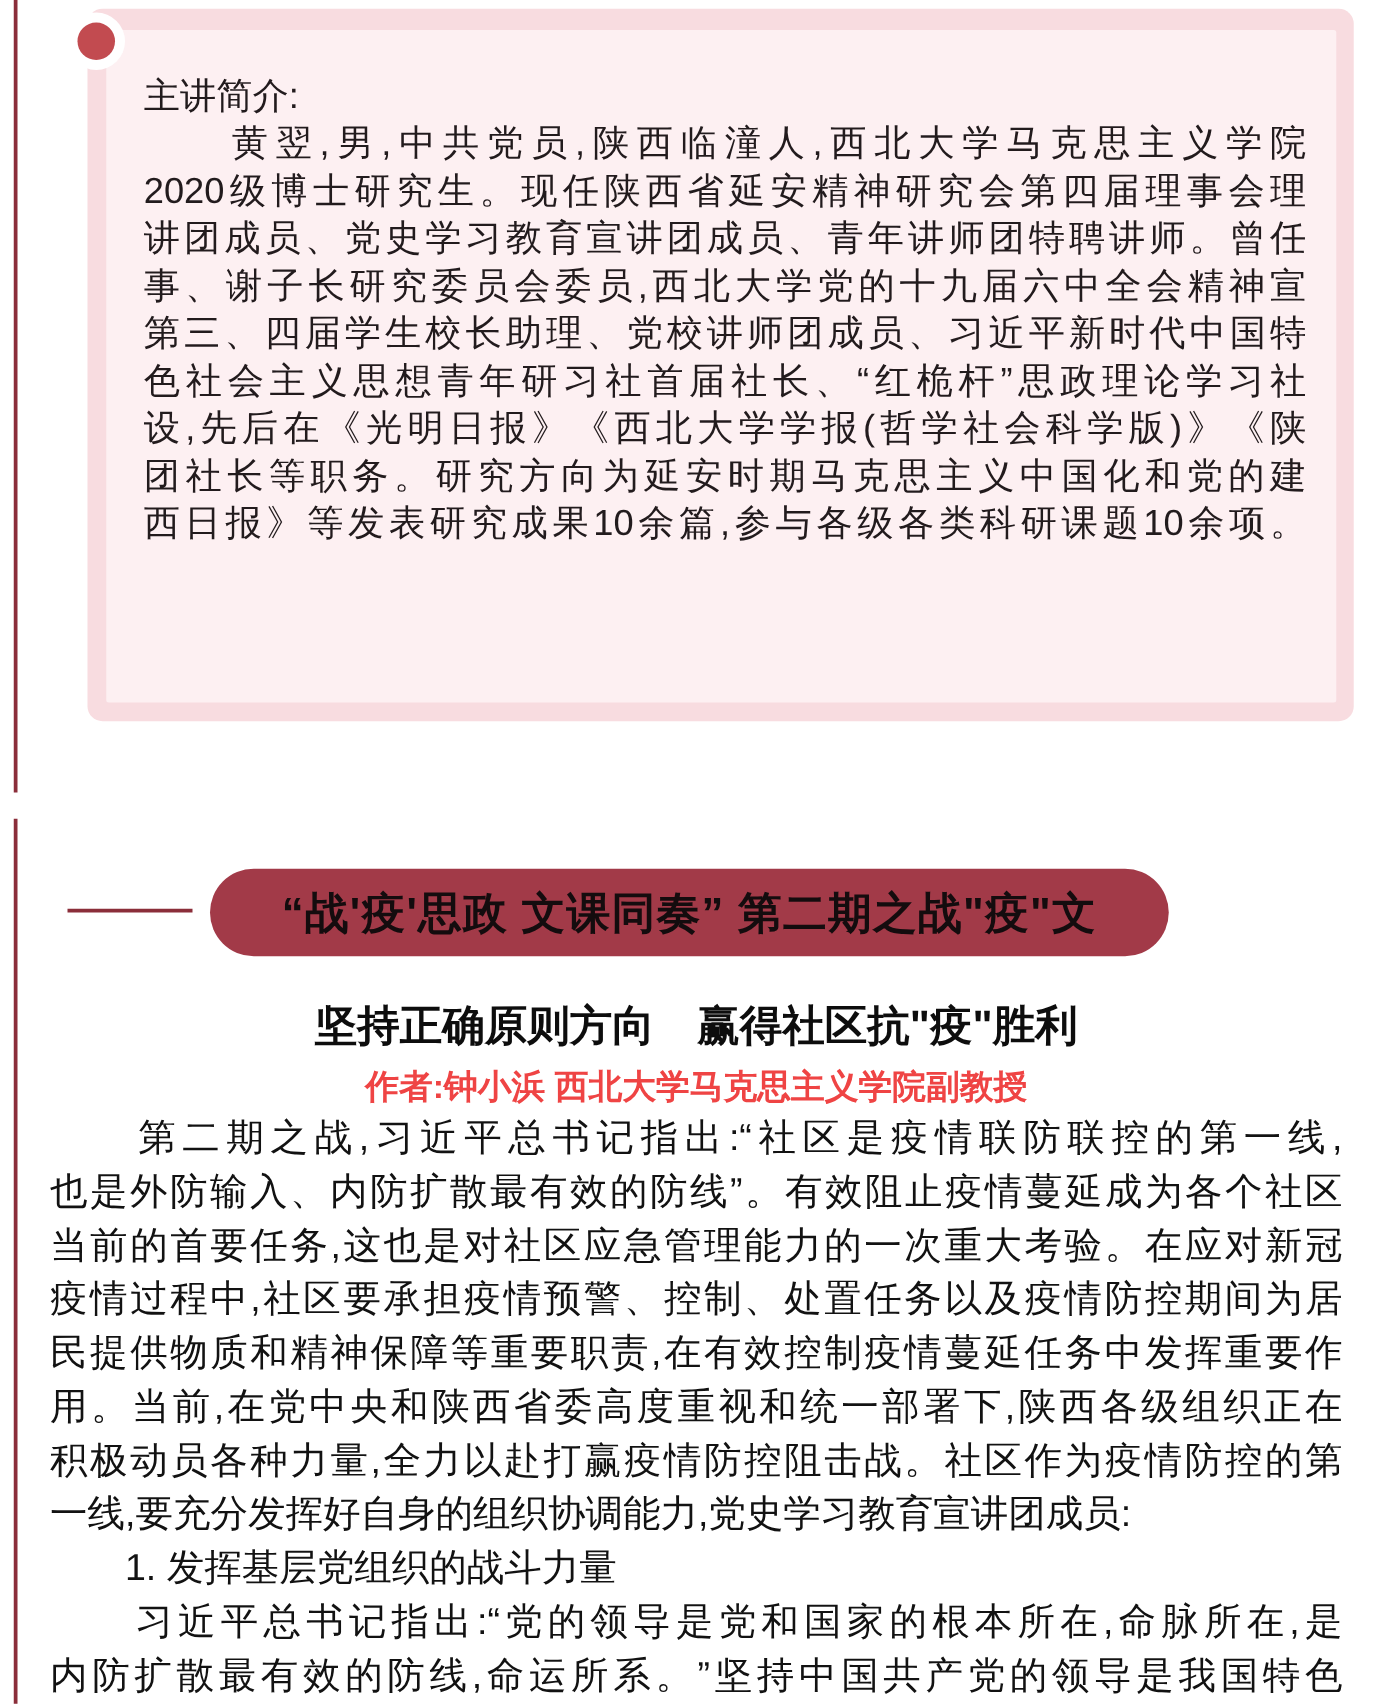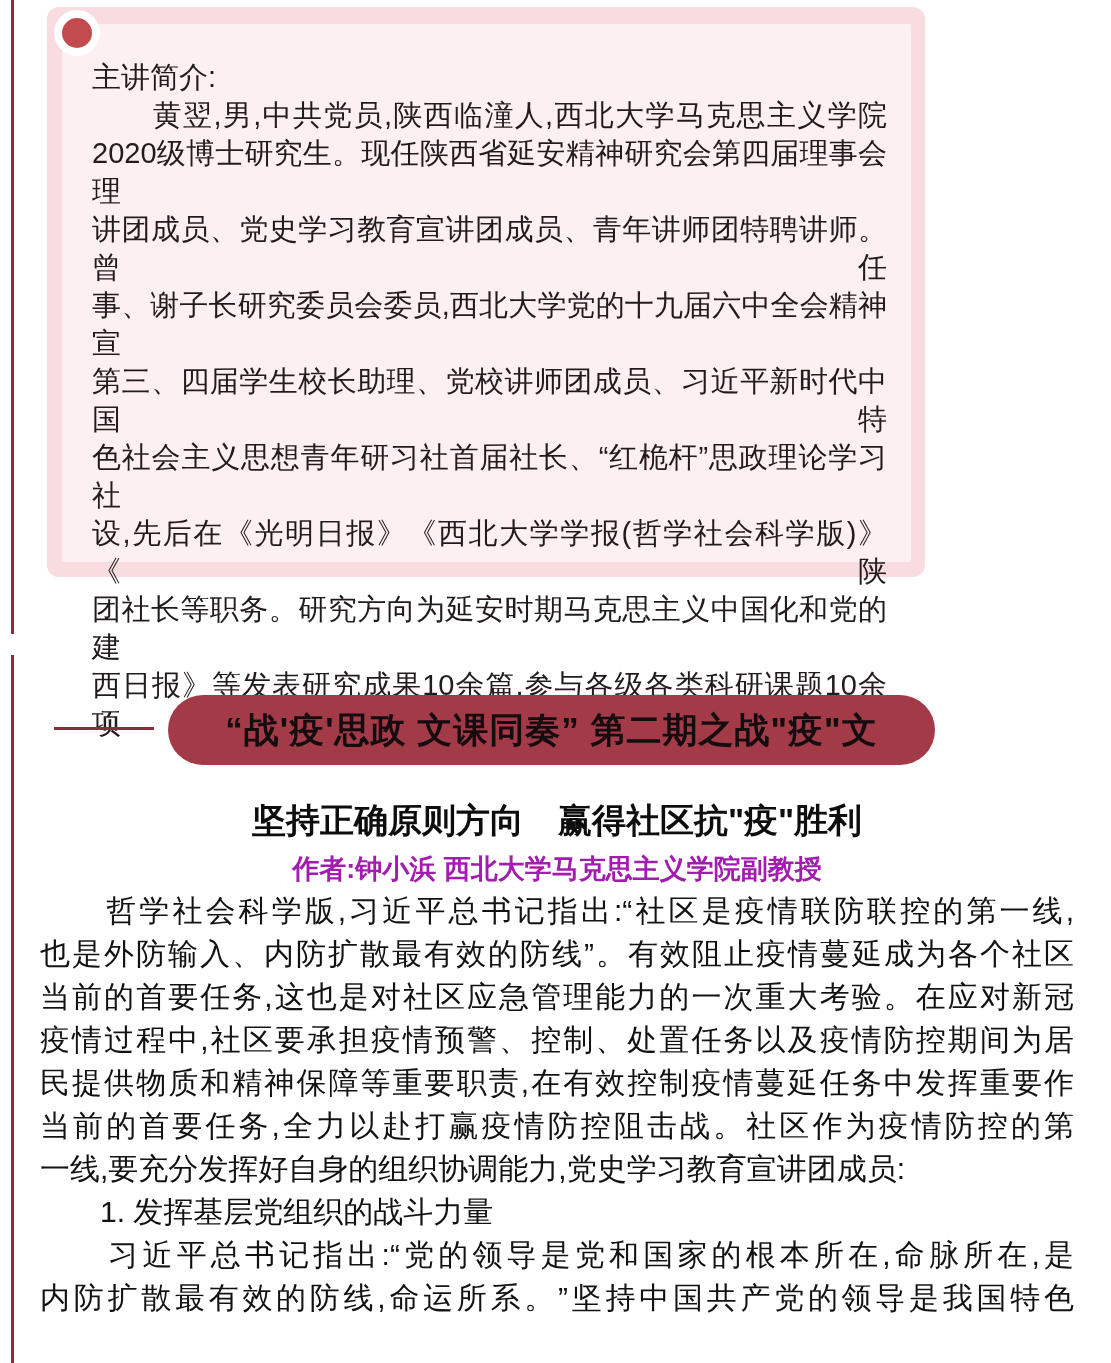--- a/index.html
+++ b/index.html
@@ -15,22 +15,22 @@
   
   .v-line {
     position: absolute; left: 11px; width: 3px;
     background: #8b2e3a;
   }
   .v-line.seg1 { top: 0; height: 634px; }
   .v-line.seg2 { top: 655px; height: 708px; }
 
   
   .speaker-box {
-    position: absolute; left: 47px; top: 7px;
-    width: 878px; height: 570px;
+    position: absolute; left: 70px; top: 7px;
+    width: 1013px; height: 570px;
     background: #f8dce0; border-radius: 12px;
   }
   .speaker-inner {
     position: absolute; left: 15px; top: 17px; right: 14px; bottom: 15px;
     background: #fdf0f2; border-radius: 2px;
     box-sizing: border-box;
     padding: 34px 24px 0 30px;
     font-size: 29px; line-height: 38px;
     color: #221b1d;
     text-justify: inter-character;
@@ -62,21 +62,21 @@
 
   
   .article-title {
     position: absolute; left: 40px; right: 37px; top: 798px;
     margin: 0; text-align: center;
     font-size: 34px; font-weight: 700; color: #0d0d0d;
   }
   .article-author {
     position: absolute; left: 40px; right: 37px; top: 851px;
     text-align: center;
-    font-size: 27px; font-weight: 700; color: #a21caf;
+    font-size: 27px; font-weight: 700; color: #ef4444;
   }
   .article-body {
     position: absolute; left: 40px; right: 37px; top: 889px;
     font-size: 30px; line-height: 43px; color: #121212;
     text-justify: inter-character;
   }
 
   
   .tline { text-align: justify; text-align-last: justify; }
   .tline.flush { text-align-last: left; }
@@ -112,25 +112,26 @@
 
   <div class="banner">
     <span>“战'疫'思政 文课同奏” 第二期之战"疫"文</span>
   </div>
 
   <h1 class="article-title">坚持正确原则方向　赢得社区抗"疫"胜利</h1>
 
   <div class="article-author">作者:钟小浜 西北大学马克思主义学院副教授</div>
 
   <div class="article-body">
-      <div class="tline">　　哲学社会科学版,习近平总书记指出:“社区是疫情联防联控的第一线,</div>
+      <div class="tline">　　第二期之战,习近平总书记指出:“社区是疫情联防联控的第一线,</div>
       <div class="tline">也是外防输入、内防扩散最有效的防线”。有效阻止疫情蔓延成为各个社区</div>
       <div class="tline">当前的首要任务,这也是对社区应急管理能力的一次重大考验。在应对新冠</div>
       <div class="tline">疫情过程中,社区要承担疫情预警、控制、处置任务以及疫情防控期间为居</div>
       <div class="tline">民提供物质和精神保障等重要职责,在有效控制疫情蔓延任务中发挥重要作</div>
-      <div class="tline">当前的首要任务,全力以赴打赢疫情防控阻击战。社区作为疫情防控的第</div>
+      <div class="tline">用。当前,在党中央和陕西省委高度重视和统一部署下,陕西各级组织正在</div>
+      <div class="tline">积极动员各种力量,全力以赴打赢疫情防控阻击战。社区作为疫情防控的第</div>
       <div class="tline flush">一线,要充分发挥好自身的组织协调能力,党史学习教育宣讲团成员:</div>
       <div class="tline flush">　　1. 发挥基层党组织的战斗力量</div>
       <div class="tline">　　习近平总书记指出:“党的领导是党和国家的根本所在,命脉所在,是</div>
       <div class="tline">内防扩散最有效的防线,命运所系。”坚持中国共产党的领导是我国特色</div>
     </div>
 
 </div>
 
 </body></html>

